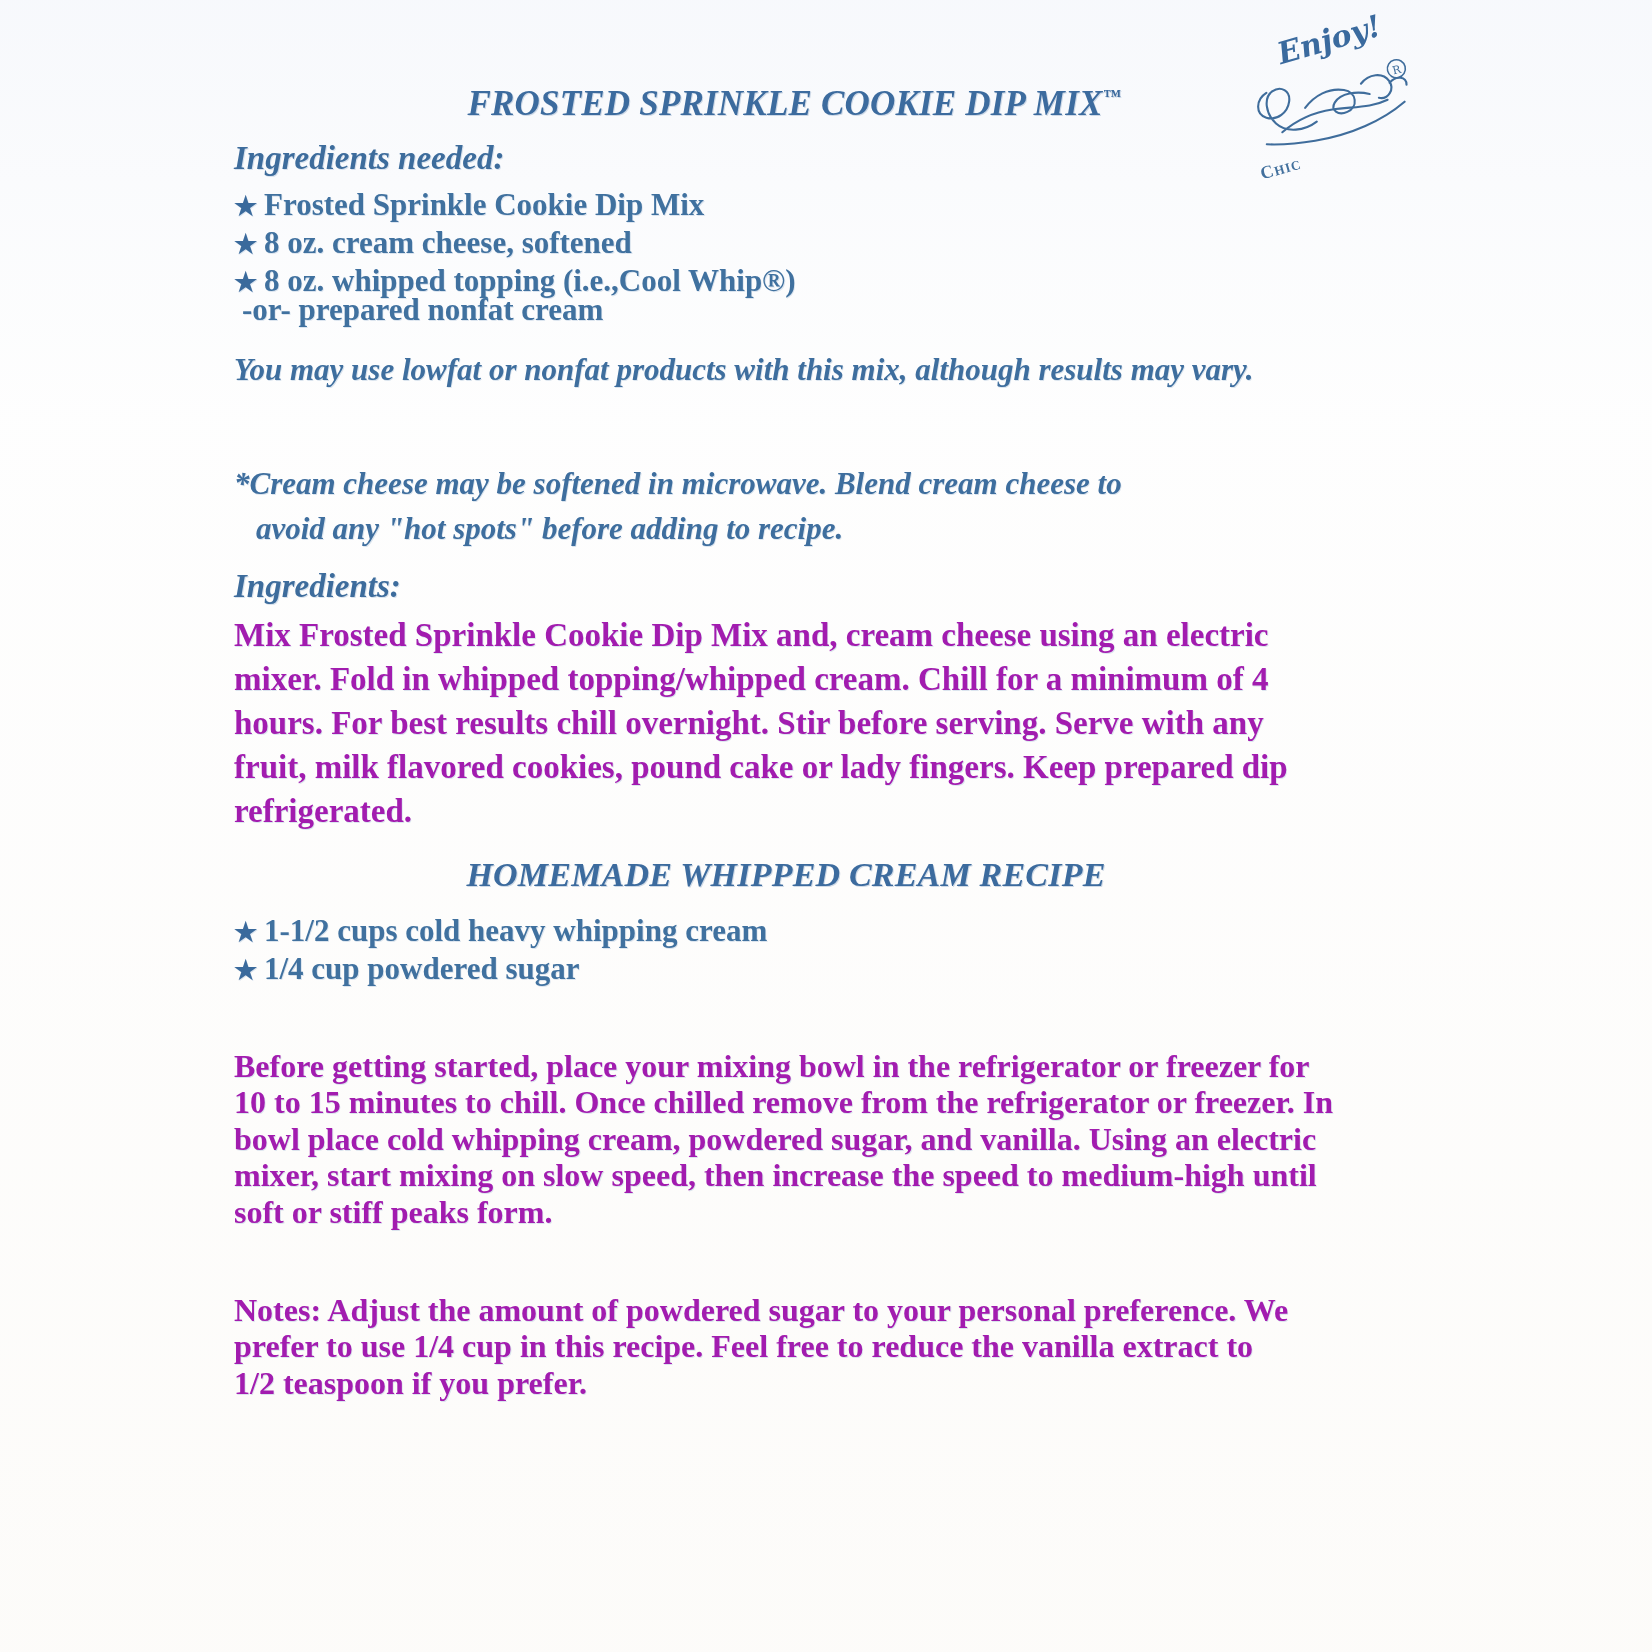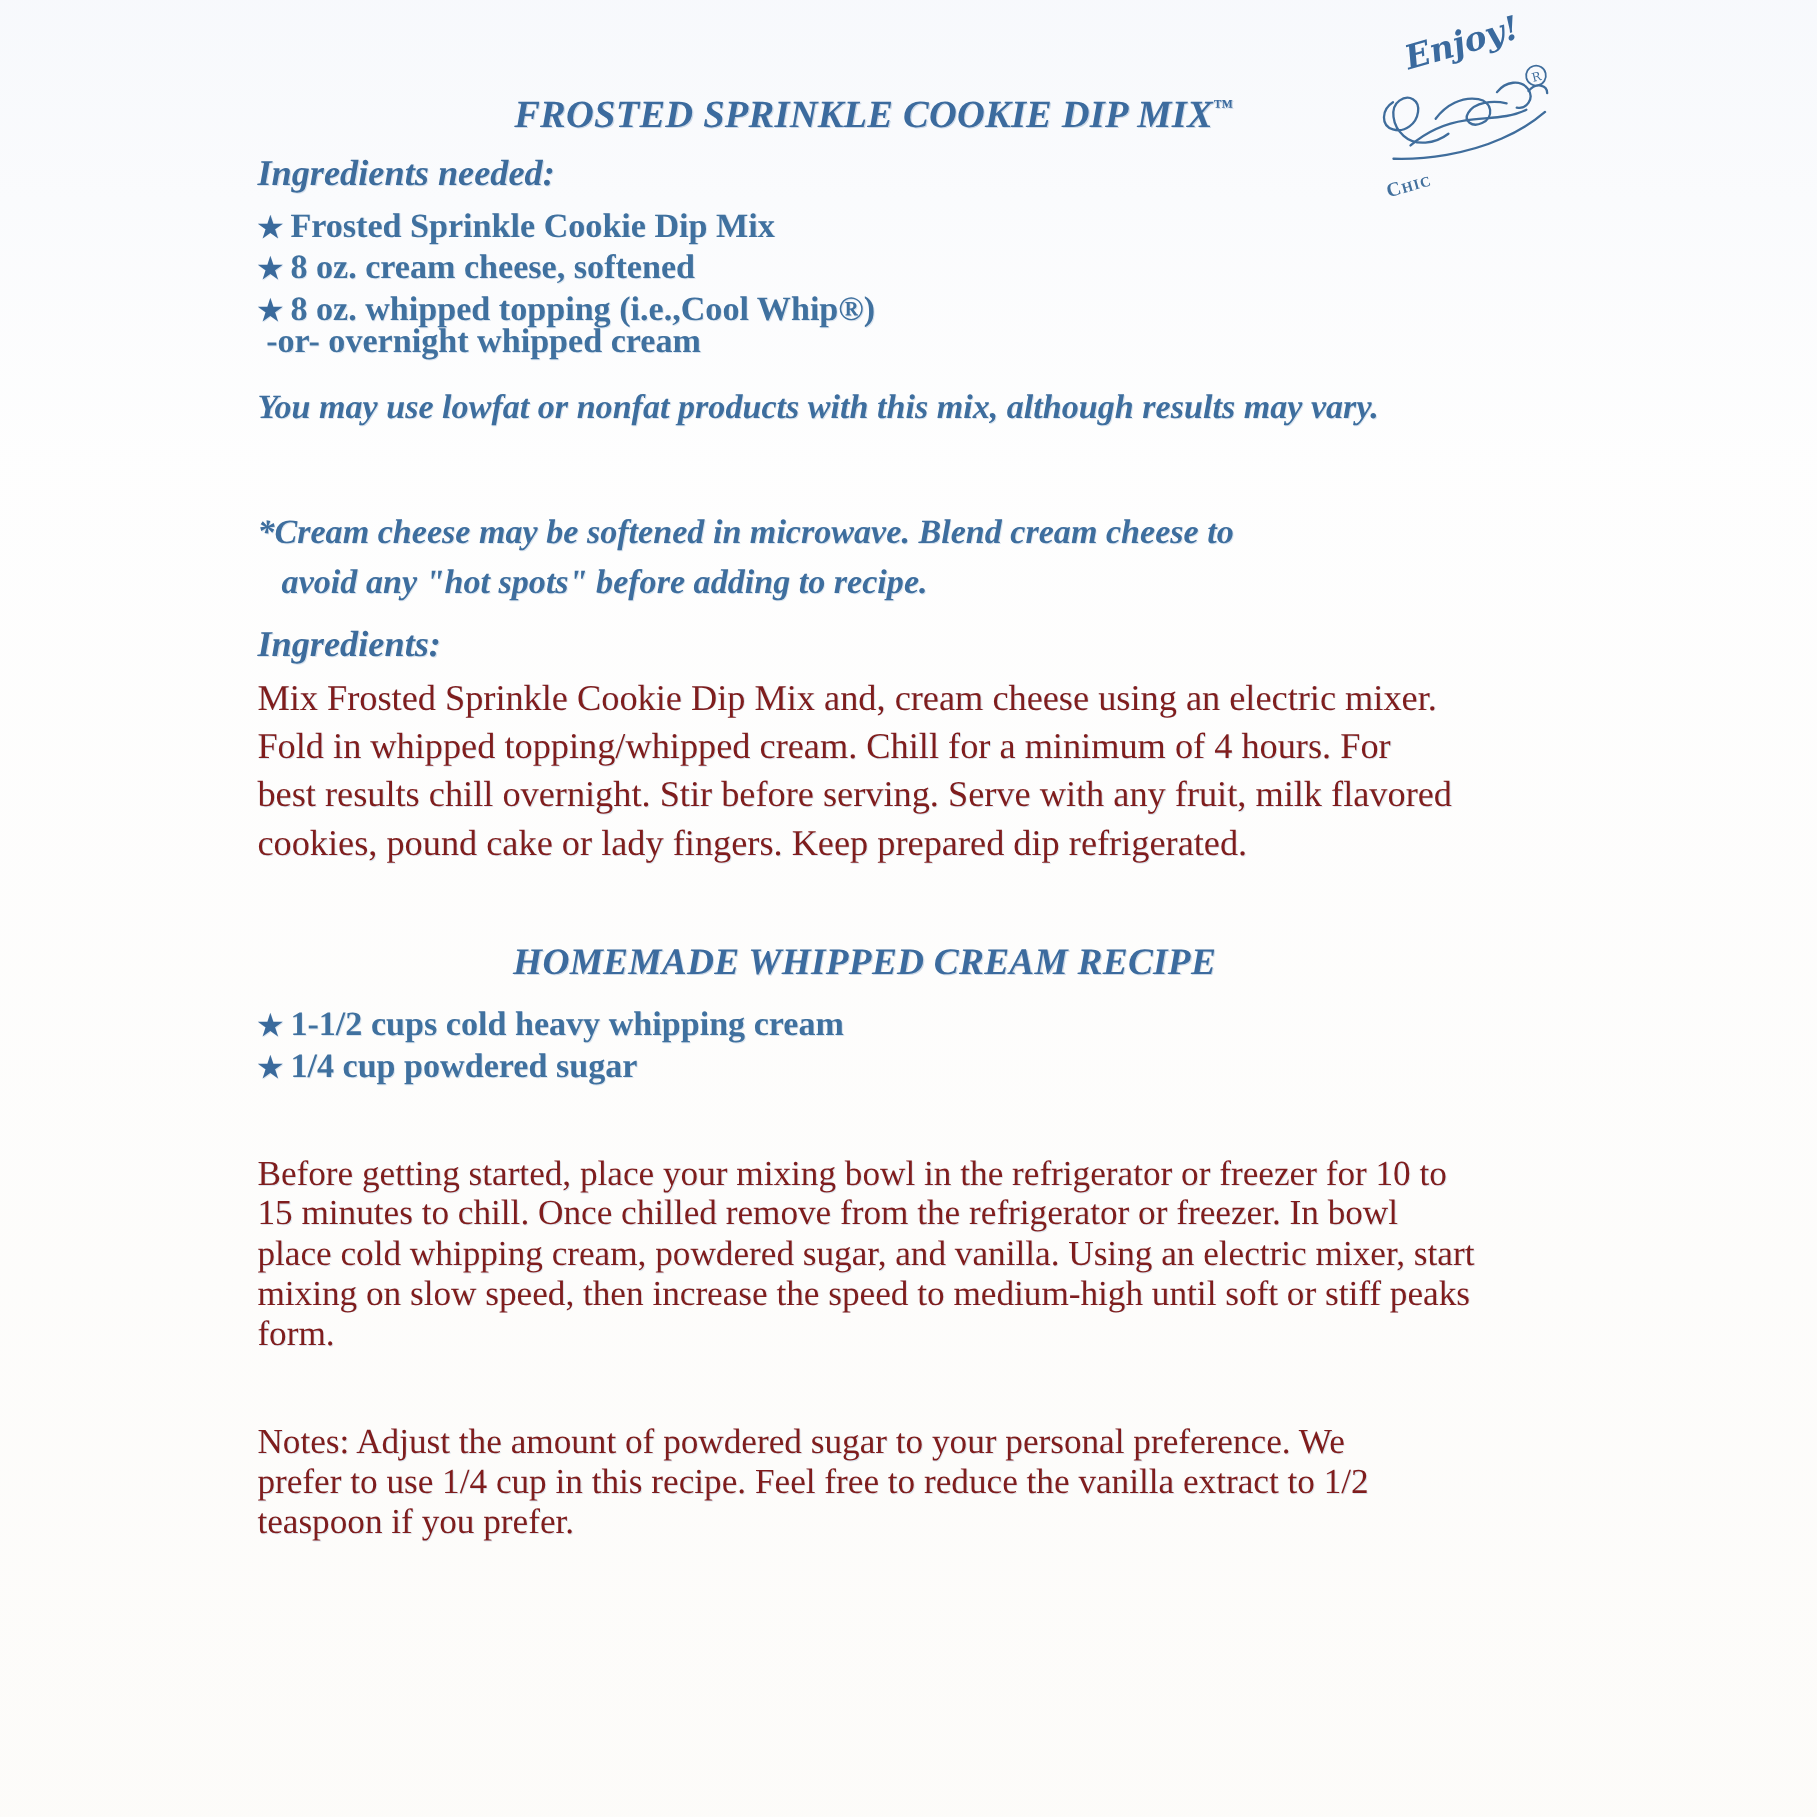--- a/index.html
+++ b/index.html
@@ -106,23 +106,23 @@
     font-style: italic;
     font-weight: bold;
     font-size: 31px;
     line-height: 1.45;
     color: #3e6e9e;
     text-shadow: 0.8px 0.8px 0 rgba(165,190,216,0.4);
   }
 
   .para-body {
     font-size: 33px;
-    font-weight: normal;
+    font-weight: bold;
     line-height: 1.33;
-    color: #7f1d1d;
+    color: #a21caf;
     text-shadow: 0.8px 0.8px 0 rgba(168,192,218,0.4);
   }
   .para-tight {
     line-height: 1.14;
     font-size: 32px;
   }
 
   .hang {
     display: block;
     text-indent: 0;
@@ -200,21 +200,21 @@
   </div>
 
   <div class="block label-italic" style="top:140px;">Ingredients needed:</div>
 
   <ul class="block ing-list" style="top:186px;">
     <li><span class="star">★</span><span>Frosted Sprinkle Cookie Dip Mix</span></li>
     <li><span class="star">★</span><span>8 oz. cream cheese, softened</span></li>
     <li><span class="star">★</span><span>8 oz. whipped topping (i.e.,Cool Whip®)</span></li>
   </ul>
 
-  <div class="block sub-or" style="top:292px;">-or- overnight whipped cream</div>
+  <div class="block sub-or" style="top:292px;">-or- prepared nonfat cream</div>
 
   <div class="block para-italic" style="top:348px; width:1075px;">You may use lowfat or nonfat products with this mix, although results may vary.</div>
 
   <div class="block para-italic" style="top:462px; width:1080px;">
     <span class="hang">*Cream cheese may be softened in microwave. Blend cream cheese to</span>
     <span class="hang indent">avoid any "hot spots" before adding to recipe.</span>
   </div>
 
   <div class="block label-italic" style="top:568px;">Ingredients:</div>
 

